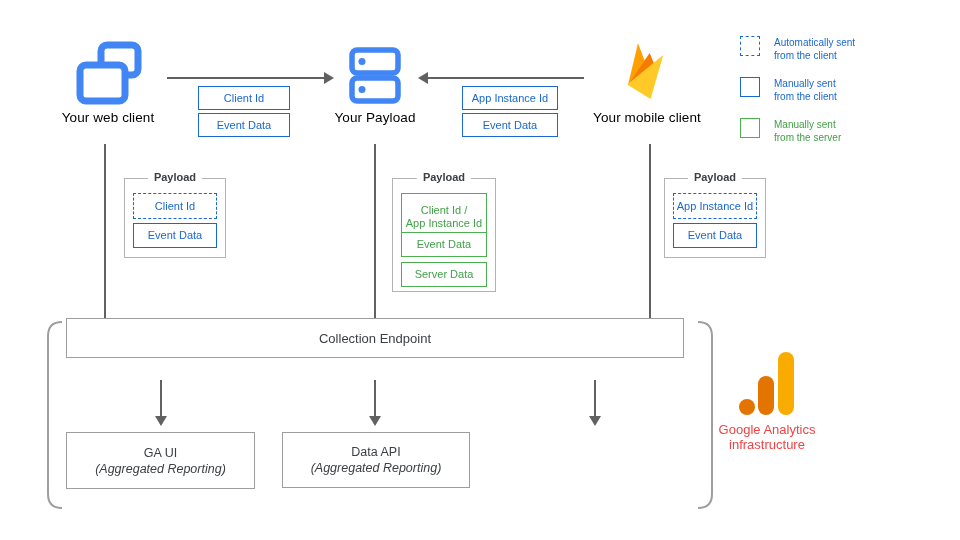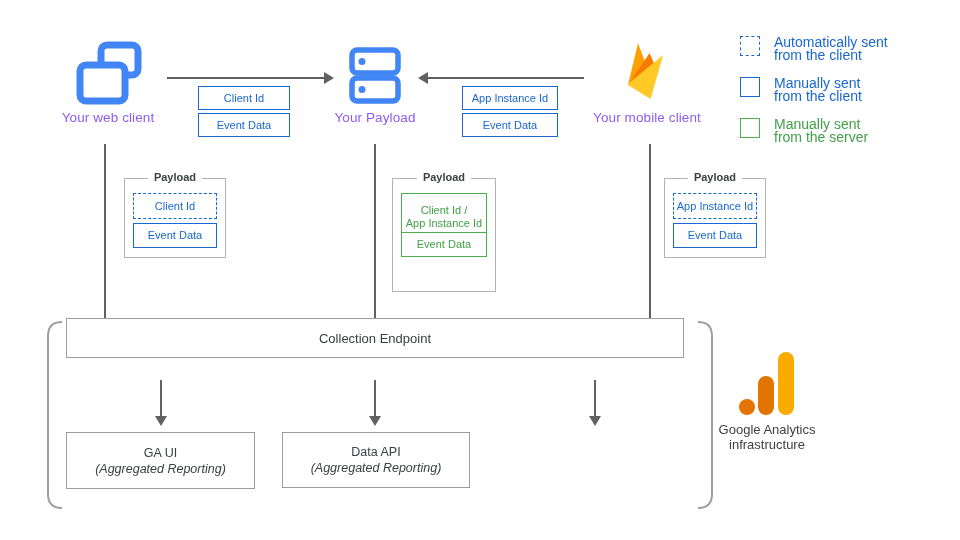--- a/index.html
+++ b/index.html
@@ -5,21 +5,21 @@
   html,body { margin:0; padding:0; background:#fff; }
   .stage {
     position:relative; width:960px; height:540px; background:#ffffff;
     font-family:"Liberation Sans", sans-serif; overflow:hidden;
     color:#3c4043;
   }
   .abs { position:absolute; }
 
   
   .client-label {
-    position:absolute; font-size:13.5px; font-weight:500; color:#8b5cf6;
+    position:absolute; font-size:13.5px; font-weight:500; color:#000000;
     text-align:center; letter-spacing:0.1px;
   }
 
   
   .line { position:absolute; background:#616161; }
   .head { position:absolute; width:0; height:0; }
   .head.right { border-top:6px solid transparent; border-bottom:6px solid transparent; border-left:10px solid #616161; }
   .head.left  { border-top:6px solid transparent; border-bottom:6px solid transparent; border-right:10px solid #616161; }
   .head.down  { border-left:6px solid transparent; border-right:6px solid transparent; border-top:10px solid #616161; }
 
@@ -43,39 +43,39 @@
     display:flex; align-items:center; justify-content:center; text-align:center;
     font-size:11px; font-weight:500; line-height:13px; white-space:pre-line;
   }
   .b-dashed-blue { border:1.5px dashed #1967d2; color:#1967d2; }
   .b-solid-blue  { border:1.5px solid  #1967d2; color:#1967d2; }
   .b-solid-green { border:1.5px solid  #4caf50; color:#43a047; }
 
   
   .legend-swatch { position:absolute; width:20px; height:20px; box-sizing:border-box; background:#fff; }
   .legend-text {
-    position:absolute; font-size:14px; line-height:13px; font-weight:500;
+    position:absolute; font-size:10px; line-height:13px; font-weight:500;
     white-space:pre-line;
   }
   .legend-blue { color:#1967d2; }
   .legend-green { color:#43a047; }
 
   
   .infra-box {
     position:absolute; box-sizing:border-box; border:1px solid #9e9e9e; background:#fff;
     display:flex; flex-direction:column; align-items:center; justify-content:center;
     text-align:center; color:#3c4043;
   }
   .infra-box .title { font-size:12.5px; line-height:16px; }
   .infra-box .subtitle { font-size:12.5px; line-height:16px; font-style:italic; white-space:pre-line; }
   .collection-text { font-size:13px; }
 
   .ga-infra-label {
     position:absolute; text-align:center; font-size:13px; line-height:15px;
-    color:#404040; white-space:pre-line;
+    color:#ef4444; white-space:pre-line;
   }
 </style>
 </head>
 <body>
 
 <div class="stage">
 
   <svg class="abs" style="left:76px;top:41px" width="66" height="64" viewBox="0 0 66 64">
     <rect x="25" y="4" width="37" height="30" rx="6" fill="#fff" stroke="#4285f4" stroke-width="7"></rect>
     <rect x="4" y="24" width="45" height="36" rx="6" fill="#fff" stroke="#4285f4" stroke-width="7"></rect>
@@ -134,20 +134,21 @@
     <span class="payload-title">Payload</span>
     <div class="payload-item b-dashed-blue" style="top:14px;height:26px">Client Id</div>
     <div class="payload-item b-solid-blue" style="top:44px;height:25px">Event Data</div>
   </div>
 
   <div class="payload-group" style="left:392px;top:178px;width:104px;height:114px">
     <span class="payload-title">Payload</span>
     <div class="payload-item b-solid-green" style="top:14px;height:48px">Client Id /
 App Instance Id</div>
     <div class="payload-item b-solid-green" style="top:53px;height:25px">Event Data</div>
+    <div class="payload-item b-solid-green" style="top:83px;height:25px">Server Data</div>
   </div>
 
   <div class="payload-group" style="left:664px;top:178px;width:102px;height:80px">
     <span class="payload-title">Payload</span>
     <div class="payload-item b-dashed-blue" style="top:14px;height:26px">App Instance Id</div>
     <div class="payload-item b-solid-blue" style="top:44px;height:25px">Event Data</div>
   </div>
 
   <svg class="abs" style="left:44px;top:320px" width="20" height="190" viewBox="0 0 20 190">
     <path d="M18 2 Q4 2 4 16 L4 174 Q4 188 18 188" fill="none" stroke="#9e9e9e" stroke-width="2"></path>

